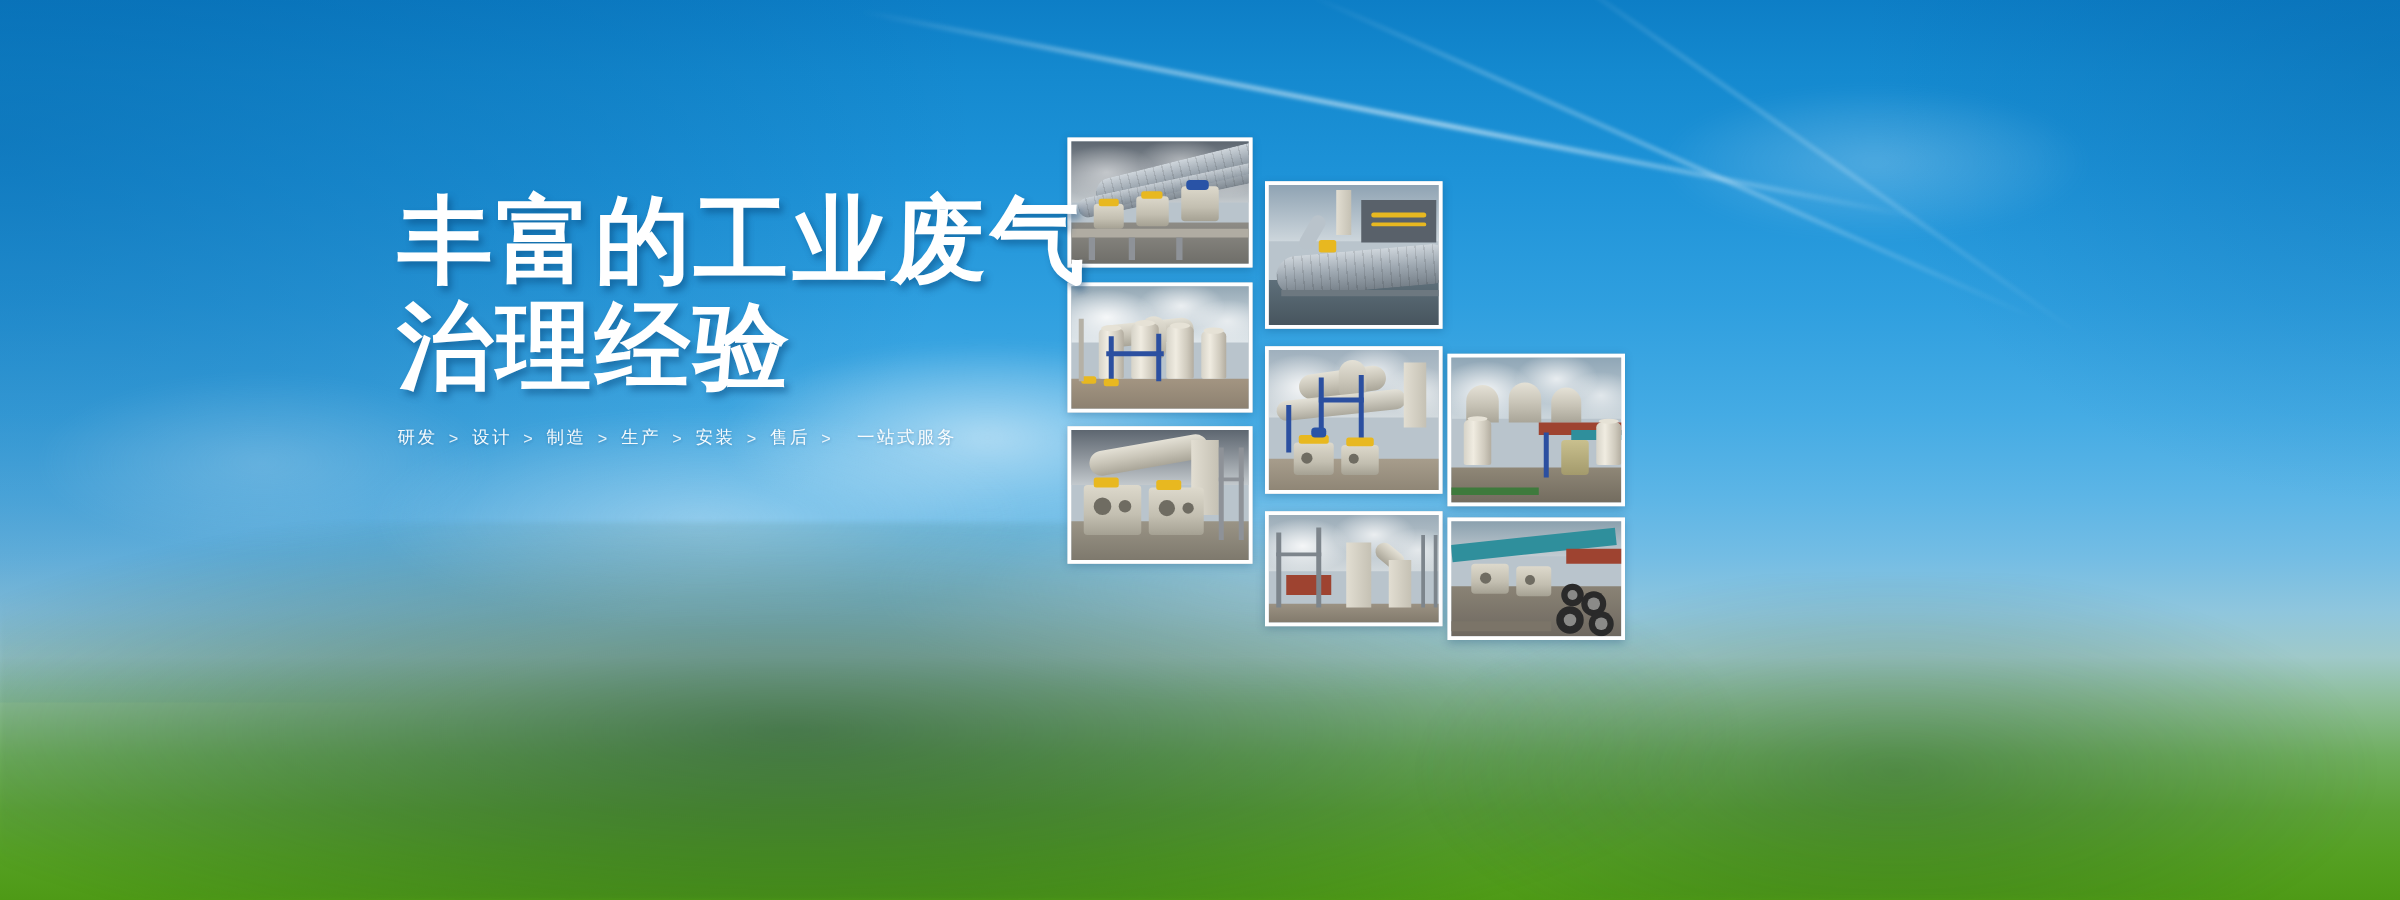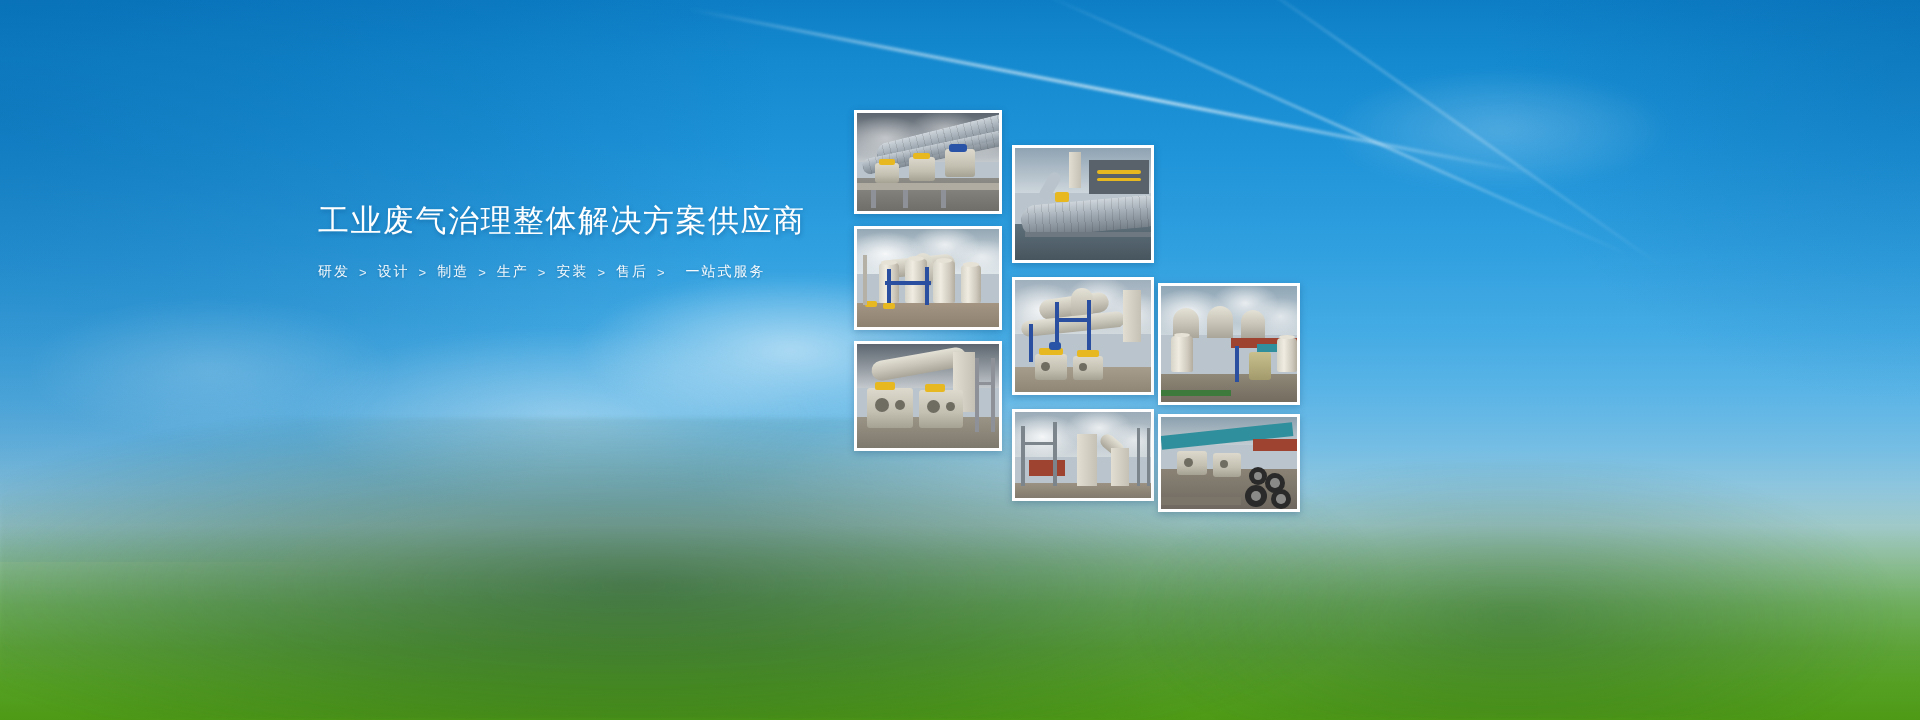--- a/index.html
+++ b/index.html
@@ -374,22 +374,25 @@
       <div class="tire" style="left:88px; top:50px; width:18px; height:18px;"></div>
       <div class="tire" style="left:104px; top:56px; width:20px; height:20px;"></div>
       <div class="tire" style="left:84px; top:68px; width:22px; height:22px;"></div>
       <div class="tire" style="left:110px; top:72px; width:20px; height:20px;"></div>
       <div class="frame-grey" style="left:0; top:80px; width:80px; height:8px; background:#7b7468;"></div>
     </div>
 
   </div>
 
   <div class="copy">
-
-    <div class="subtitle">工业废气治理整体解决方案供应商</div>
+    <h1 class="headline">
+      <span>丰富的工业废气</span>
+      <span class="line2">治理经验</span>
+    </h1>
+
 
     <div class="process" id="process-chain">
         <span class="step">研发</span>
         <span class="arrow">&gt;</span>
         <span class="step">设计</span>
         <span class="arrow">&gt;</span>
         <span class="step">制造</span>
         <span class="arrow">&gt;</span>
         <span class="step">生产</span>
         <span class="arrow">&gt;</span>

